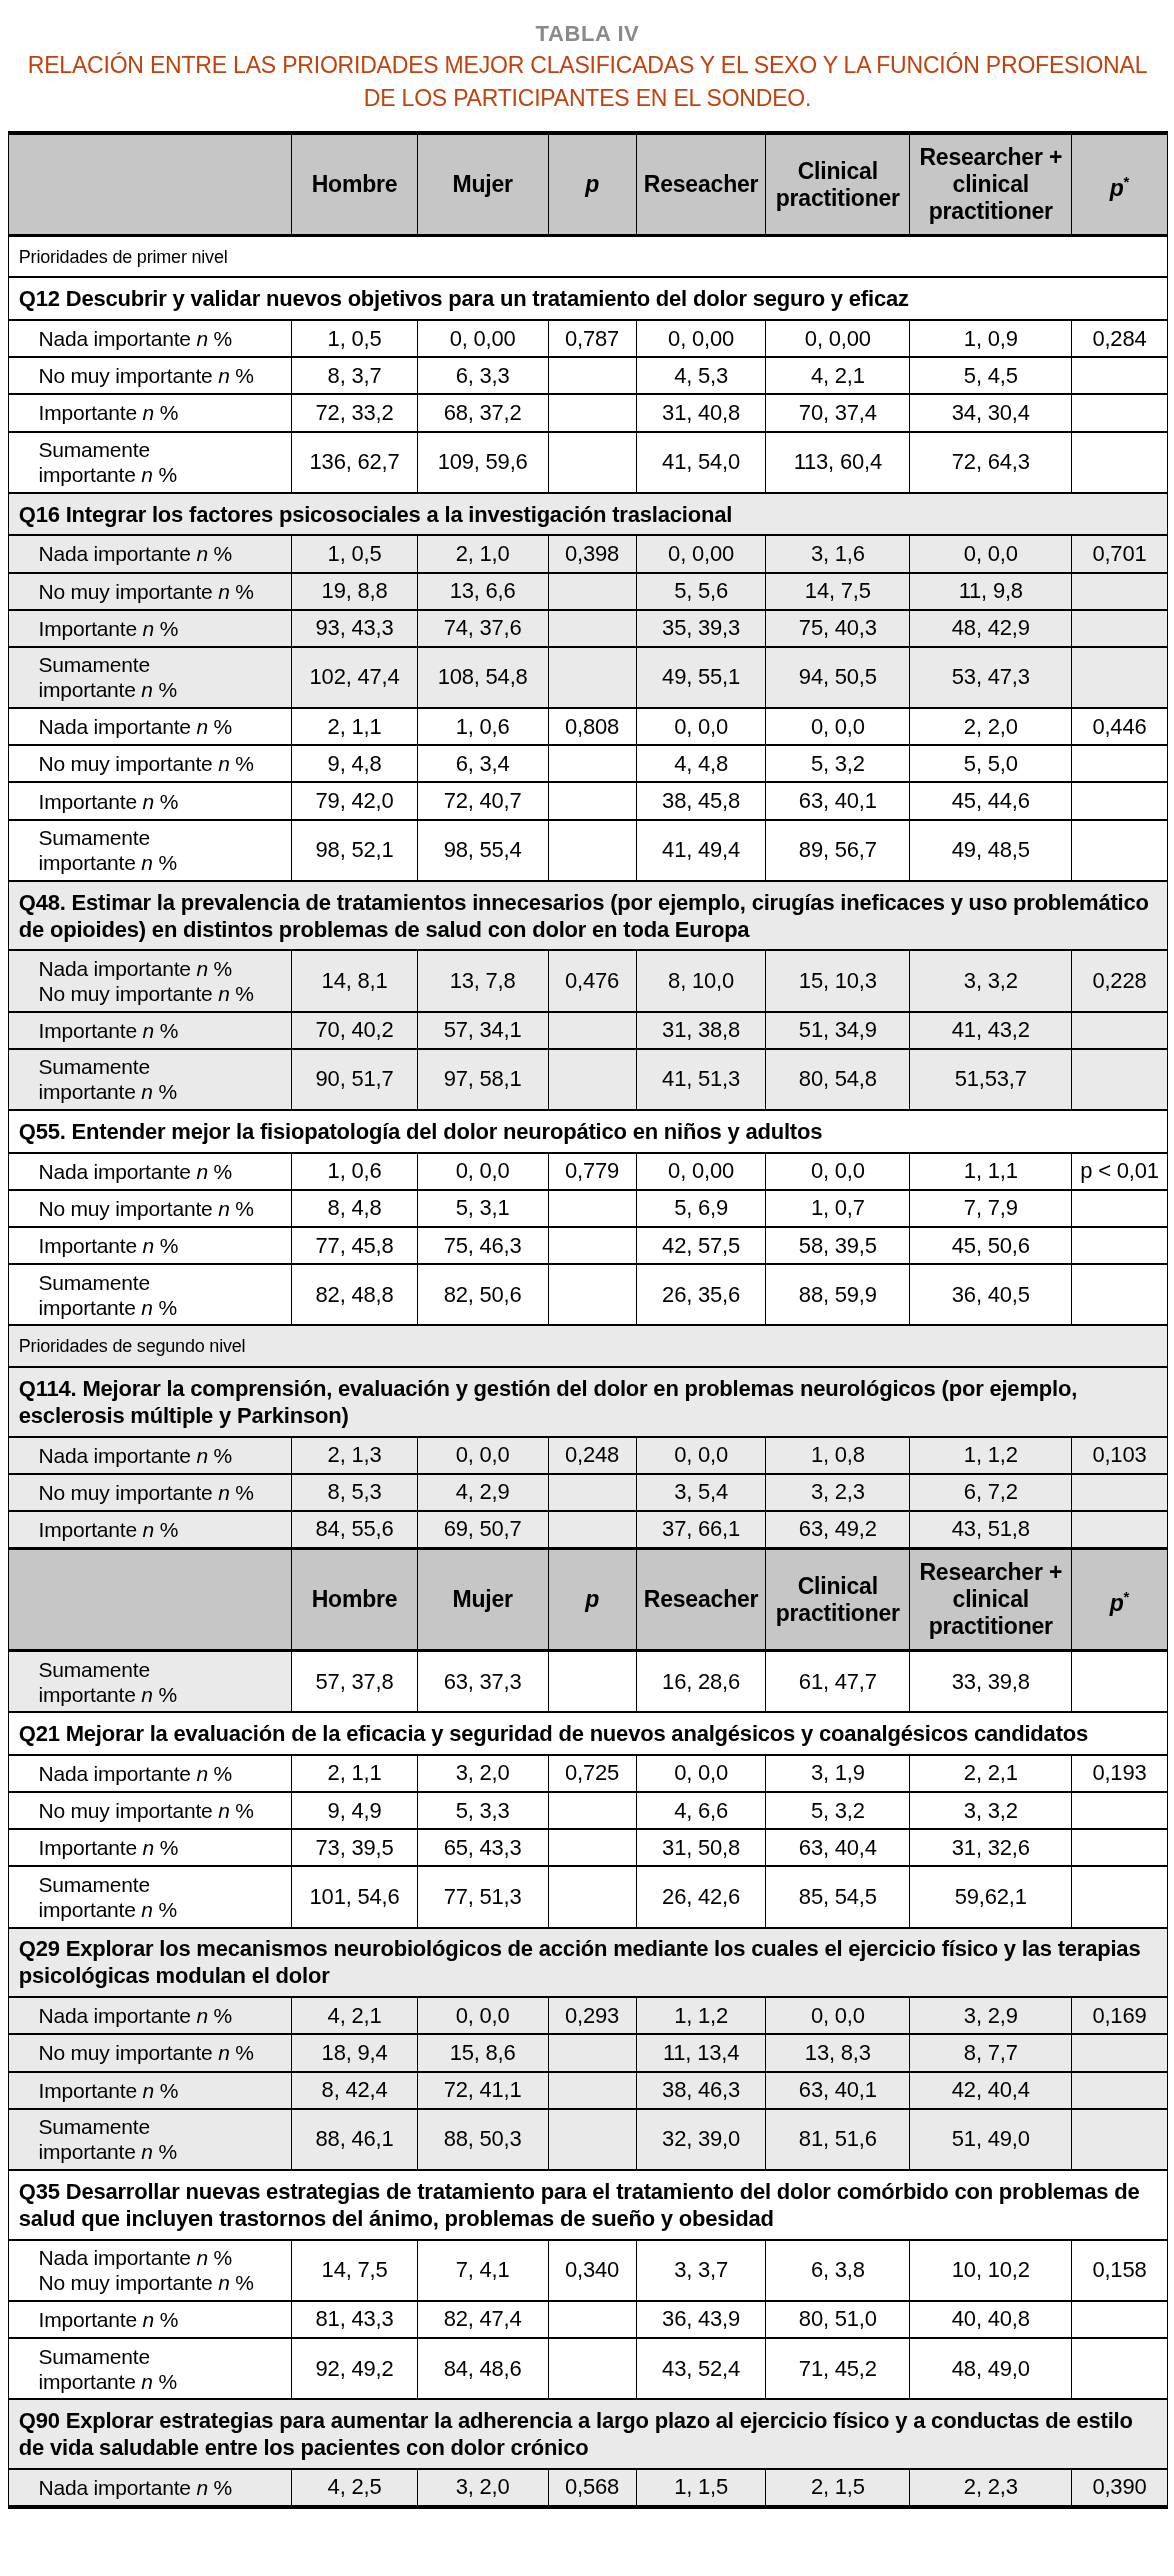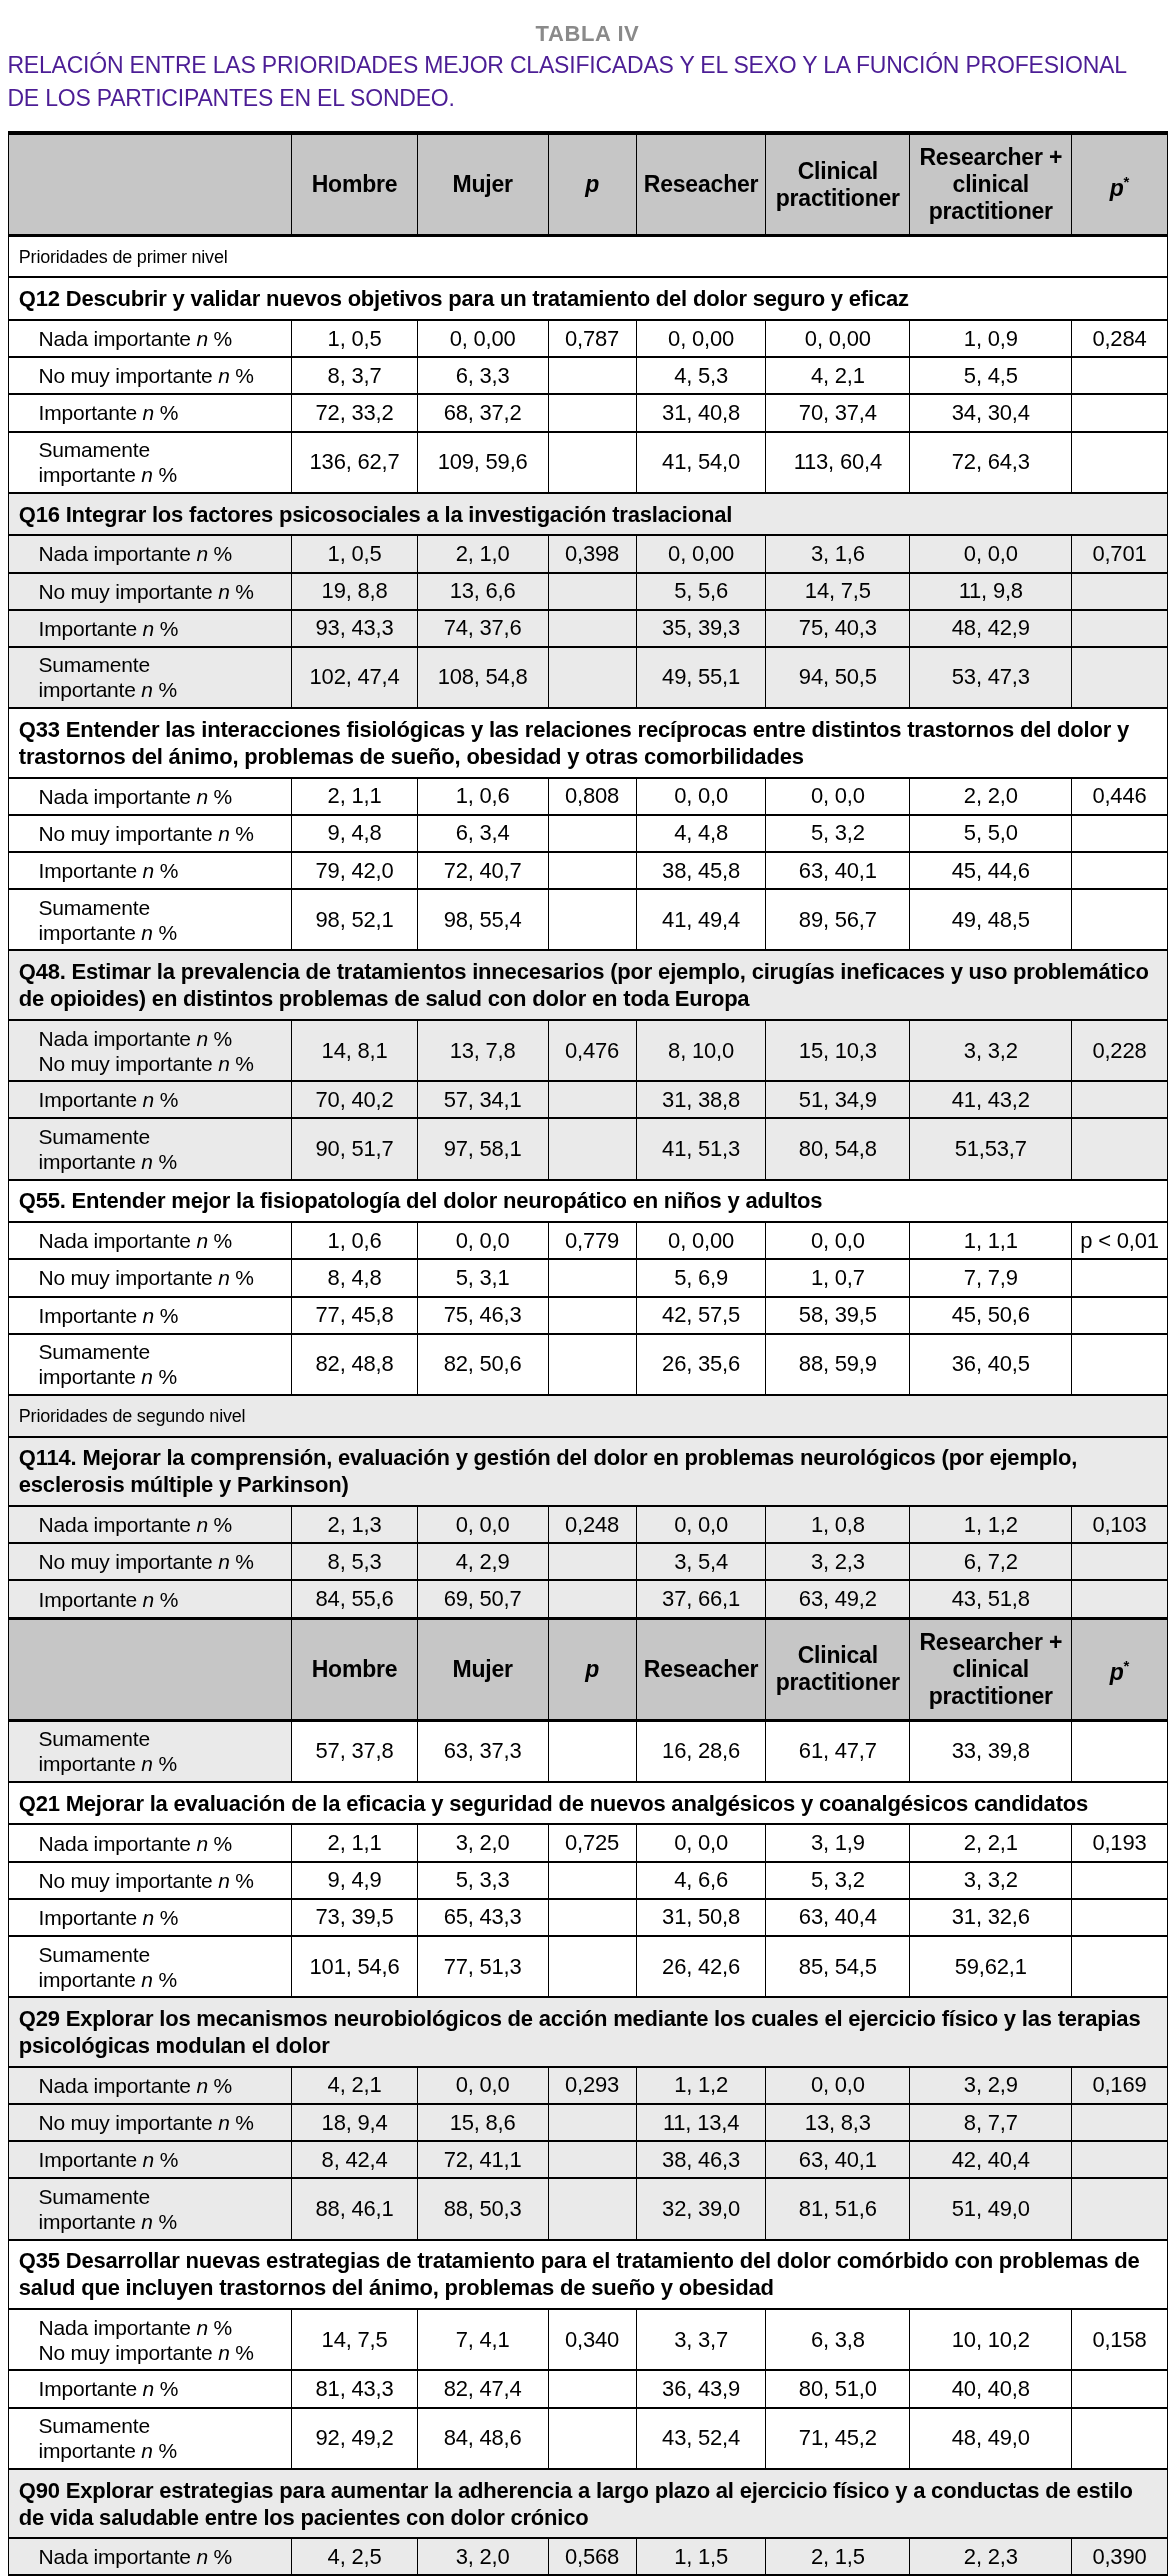--- a/index.html
+++ b/index.html
@@ -14,24 +14,24 @@
   .table-title{
     text-align:center;
     font-weight:bold;
     font-size:22px;
     line-height:31px;
     color:#8a8a8a;
     letter-spacing:0.6px;
     margin-top:8px;
   }
   .table-subtitle{
-    text-align:left;
+    text-align:center;
     font-size:23px;
     line-height:33px;
-    color:#4c1d95;
+    color:#c2410c;
   }
   table.tbl{
     border-collapse:collapse;
     table-layout:fixed;
     width:1160px;
     margin:16px auto 0 auto;
     border-top:4.6px solid #000;
     border-bottom:4px solid #000;
     border-left:1.7px solid #000;
     border-right:1.7px solid #000;
@@ -190,23 +190,20 @@
           <td class="lbl">Sumamente
 importante <i>n</i> %</td>
           <td class="num">102, 47,4</td>
           <td class="num">108, 54,8</td>
           <td class="num"></td>
           <td class="num">49, 55,1</td>
           <td class="num">94, 50,5</td>
           <td class="num">53, 47,3</td>
           <td class="num"></td>
         </tr>
-        <tr class="question-row">
-          <td colspan="8">Q33 Entender las interacciones fisiológicas y las relaciones recíprocas entre distintos trastornos del dolor y trastornos del ánimo, problemas de sueño, obesidad y otras comorbilidades</td>
-        </tr>
         <tr class="data-row">
           <td class="lbl">Nada importante <i>n</i> %</td>
           <td class="num">2, 1,1</td>
           <td class="num">1, 0,6</td>
           <td class="num">0,808</td>
           <td class="num">0, 0,0</td>
           <td class="num">0, 0,0</td>
           <td class="num">2, 2,0</td>
           <td class="num">0,446</td>
         </tr>

